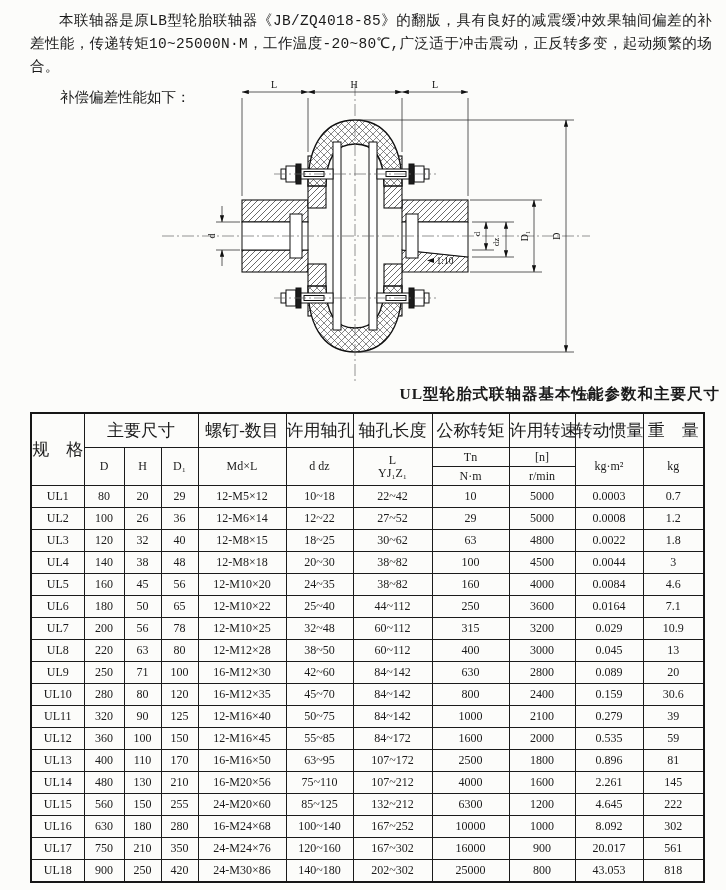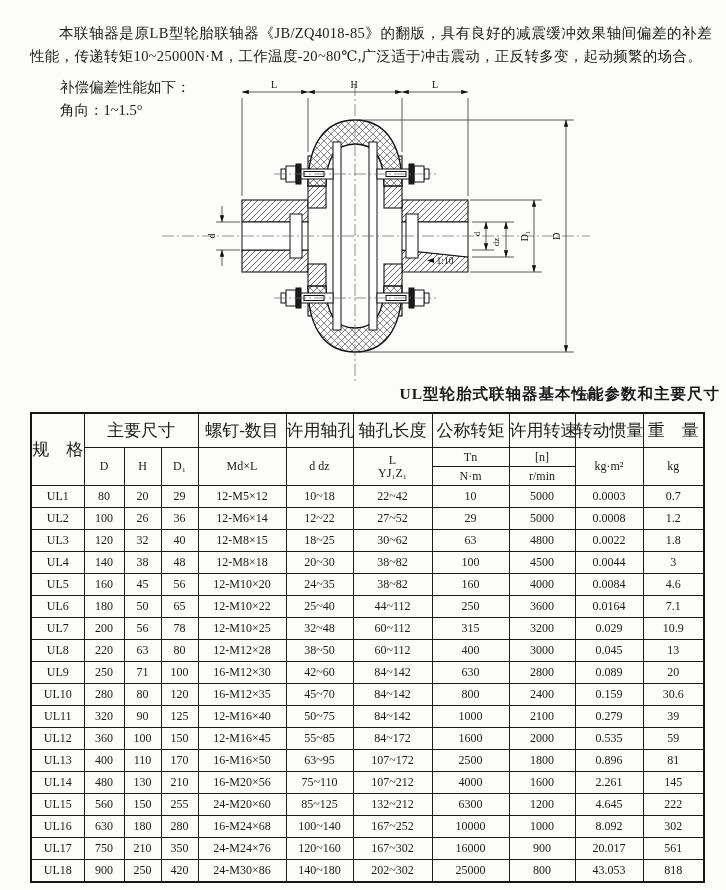--- a/index.html
+++ b/index.html
@@ -1,21 +1,21 @@
 <!DOCTYPE html>
 <html><head>
 <meta charset="utf-8">
 <style>
   html,body{margin:0;padding:0;}
   body{
     width:726px;height:890px;position:relative;overflow:hidden;
     background:#fcfcfa;color:#1a1a1a;
     font-family:"Liberation Serif","DejaVu Serif",serif;
   }
-  .intro{position:absolute;left:30px;top:22px;width:682px;}
+  .intro{position:absolute;left:30px;top:10px;width:682px;font-family:Liberation Mono, monospace;}
   .intro p{
     margin:0;font-size:14.5px;line-height:23px;text-align:justify;
     text-indent:2em;letter-spacing:.3px;
   }
   .spec-block{margin-left:30px;margin-top:8px;}
   .spec-line{font-size:14.5px;line-height:22.5px;}
   .drawing{position:absolute;left:128px;top:78px;width:500px;height:312px;}
   .drawing svg{display:block;width:100%;height:100%;}
   .tbl-title-row{position:absolute;left:60px;top:384px;width:660px;text-align:right;}
   .tbl-title{font-size:15.5px;font-weight:600;letter-spacing:1px;}
@@ -37,21 +37,20 @@
   tr.hr3 th{height:18px;}
   .two-line span{display:block;line-height:13px;}
 </style>
 </head>
 <body>
 
 <div class="intro">
   <p>本联轴器是原LB型轮胎联轴器《JB/ZQ4018-85》的翻版，具有良好的减震缓冲效果轴间偏差的补差性能，传递转矩10~25000N·M，工作温度-20~80℃,广泛适于冲击震动，正反转多变，起动频繁的场合。</p>
   <div class="spec-block">
     <div class="spec-line">补偿偏差性能如下：</div>
-    <div class="spec-line">角向：1~1.5°</div>
   </div>
 </div>
 
 <div class="drawing">
 <svg viewBox="0 0 500 312" xmlns="http://www.w3.org/2000/svg">
   <defs>
     <pattern id="hatch" width="6" height="6" patternUnits="userSpaceOnUse">
       <rect width="6" height="6" fill="#fff"></rect>
       <line x1="0" y1="6" x2="6" y2="0" stroke="#444" stroke-width="0.8"></line>
     </pattern>

